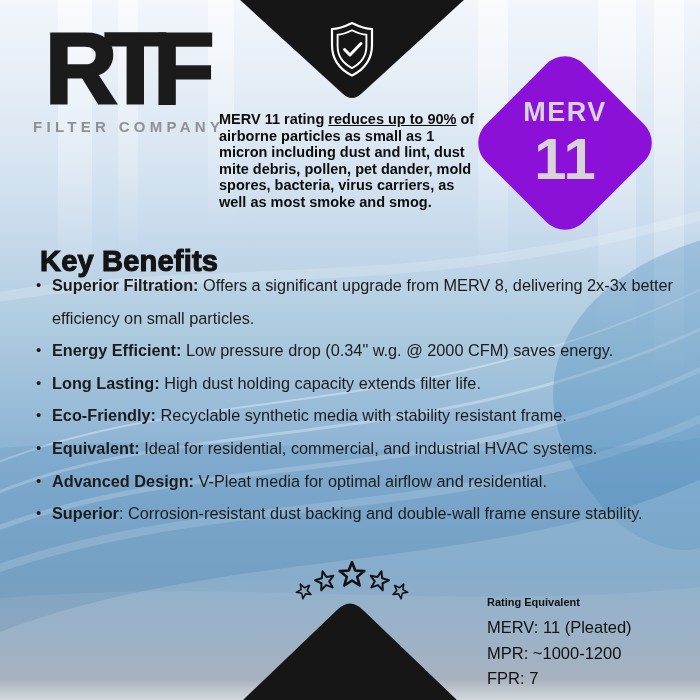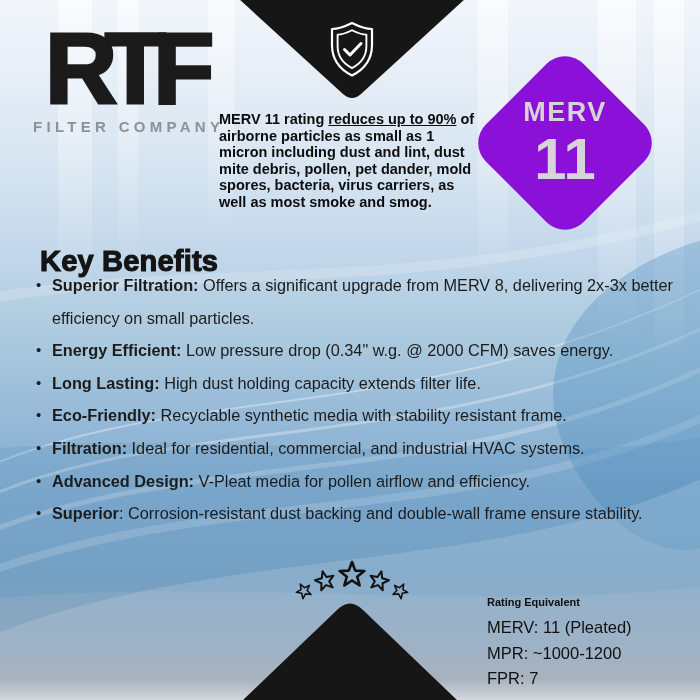--- a/index.html
+++ b/index.html
@@ -110,22 +110,22 @@
       <div class="merv-value">11</div>
     </div>
   </div>
 
   <h1 class="layer kb">Key Benefits</h1>
   <ul class="layer benefits">
     <li><span class="bt">Superior Filtration:</span><span> Offers a significant upgrade from MERV 8, delivering 2x-3x better efficiency on small particles.</span></li>
     <li><span class="bt">Energy Efficient:</span><span> Low pressure drop (0.34" w.g. @ 2000 CFM) saves energy.</span></li>
     <li><span class="bt">Long Lasting:</span><span> High dust holding capacity extends filter life.</span></li>
     <li><span class="bt">Eco-Friendly:</span><span> Recyclable synthetic media with stability resistant frame.</span></li>
-    <li><span class="bt">Filtration:</span><span> Ideal for residential, commercial, and industrial HVAC systems.</span></li>
-    <li><span class="bt">Advanced Design:</span><span> V-Pleat media for pollen airflow and efficiency.</span></li>
+    <li><span class="bt">Equivalent:</span><span> Ideal for residential, commercial, and industrial HVAC systems.</span></li>
+    <li><span class="bt">Advanced Design:</span><span> V-Pleat media for optimal airflow and residential.</span></li>
     <li><span class="bt">Superior</span><span>: Corrosion-resistant dust backing and double-wall frame ensure stability.</span></li>
   </ul>
 
   <div class="layer rating">
     <div class="rating-h">Rating Equivalent</div>
     <div class="rating-line">MERV: 11 (Pleated)</div>
     <div class="rating-line">MPR: ~1000-1200</div>
     <div class="rating-line">FPR: 7</div>
   </div>
 

